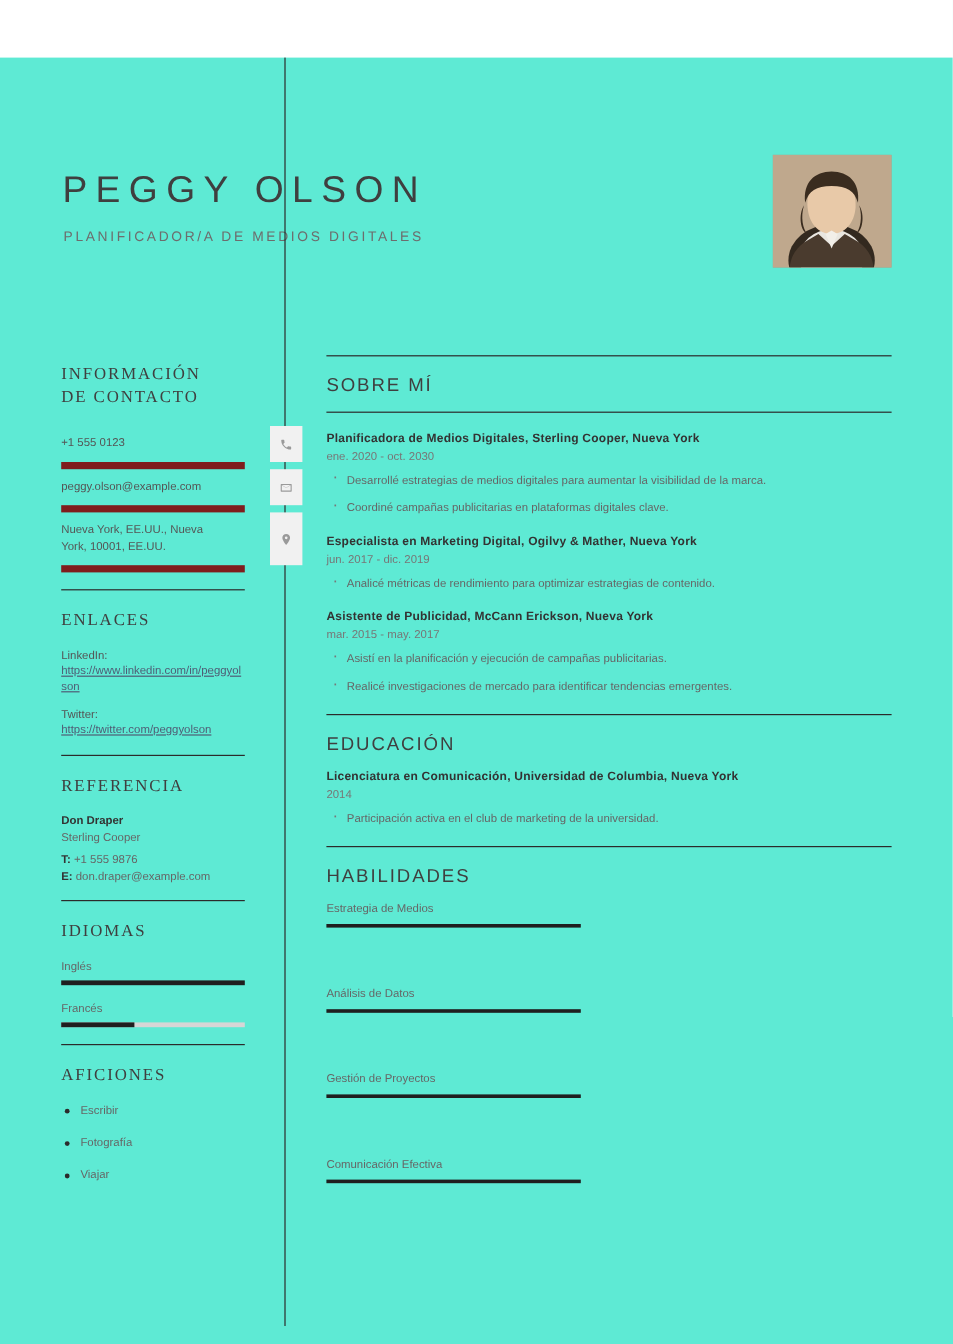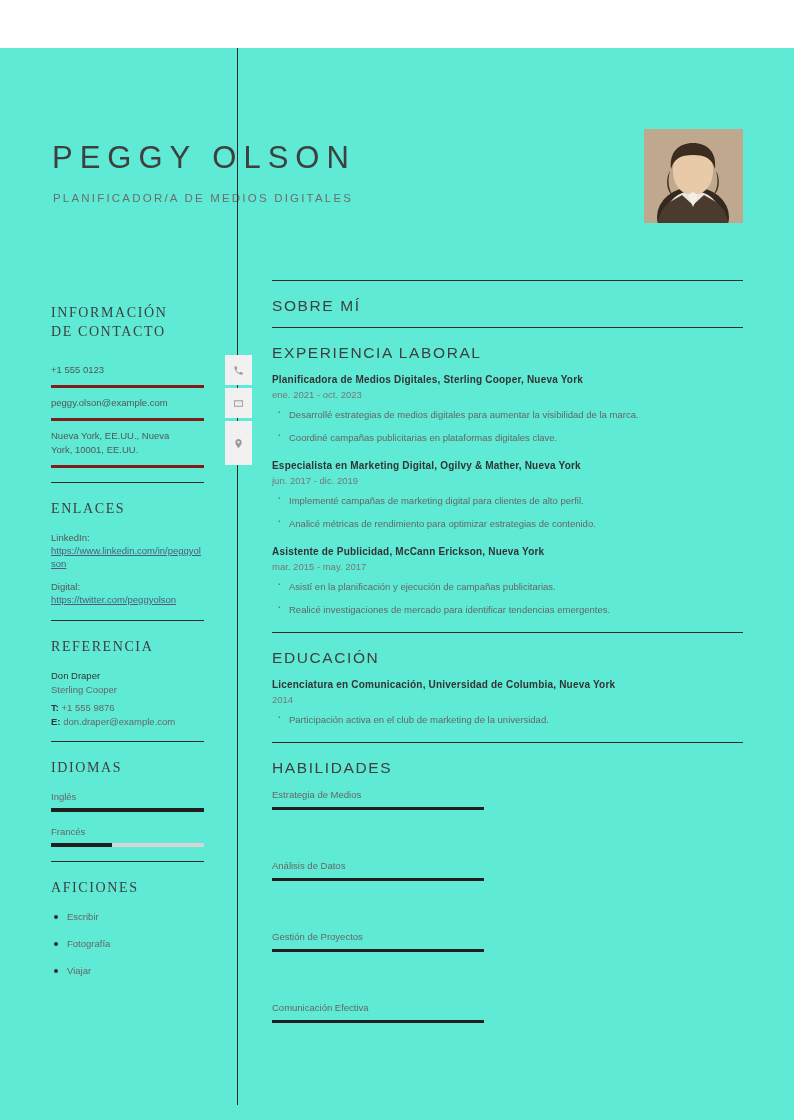--- a/index.html
+++ b/index.html
@@ -86,21 +86,21 @@
     font-weight: 400;
     text-transform: uppercase;
     font-family: Liberation Serif, serif;
   }
   .contact-rows { margin-top: 2px; }
   .contact-row {
     position: relative;
     min-height: 28px;
     display: flex;
     align-items: flex-start;
-    border-bottom: 3px solid #7f1d1d;
+    border-bottom: 6px solid #7f1d1d;
   }
   .contact-text {
     font-size: 9.5px;
     color: #555;
     line-height: 14px;
     padding: 8px 0 8px 0;
     width: 142px;
   }
   .ico-box {
     position: absolute;
@@ -130,21 +130,21 @@
     font-size: 9.5px;
     color: #4f5d75;
     text-decoration: underline;
     word-break: break-all;
     line-height: 13px;
     display: block;
     margin-bottom: 11px;
   }
   .ref-name {
     font-size: 9.5px;
-    font-weight: normal;
+    font-weight: bold;
     color: #333;
     margin-bottom: 3px;
   }
   .ref-company {
     font-size: 9.5px;
     color: #666;
     margin-bottom: 7px;
   }
   .ref-line {
     font-size: 9.5px;
@@ -183,21 +183,21 @@
     width: 4px;
     height: 4px;
     border-radius: 50%;
     background: #2b2b2b;
   }
 
   
   .right {
     position: absolute;
     left: 272px;
-    top: 232px;
+    top: 248px;
     width: 471px;
   }
   .hr-right {
     border: none;
     border-top: 1px solid #2b2b2b;
     margin: 0 0 16px 0;
     width: 471px;
   }
   .sec-title-right {
     font-size: 15.5px;
@@ -331,21 +331,21 @@
     </div>
 
     <hr class="hr-left">
 
     <div class="sec-title-left">ENLACES</div>
     <div>
       <div class="link-label">LinkedIn:</div>
       <a class="link-url" href="#">https://www.linkedin.com/in/peggyolson</a>
     </div>
     <div>
-      <div class="link-label">Digital:</div>
+      <div class="link-label">Twitter:</div>
       <a class="link-url" href="#">https://twitter.com/peggyolson</a>
     </div>
 
     <hr class="hr-left">
 
     <div class="sec-title-left">REFERENCIA</div>
     <div class="ref-name">Don Draper</div>
     <div class="ref-company">Sterling Cooper</div>
     <div class="ref-line">
       <b>T:</b>
@@ -379,33 +379,31 @@
     <div class="hobby">Fotografía</div>
     <div class="hobby">Viajar</div>
   </div>
 
   <div class="right">
 
     <hr class="hr-right">
     <div class="sec-title-right">SOBRE MÍ</div>
 
     <hr class="hr-right">
-    <div class="sec-title-right">EXPERIENCIA LABORAL</div>
 
     <div class="job-block">
       <div class="job-head">Planificadora de Medios Digitales, Sterling Cooper, Nueva York</div>
-      <div class="job-dates">ene. 2021 - oct. 2023</div>
+      <div class="job-dates">ene. 2020 - oct. 2030</div>
       <div class="bullet">Desarrollé estrategias de medios digitales para aumentar la visibilidad de la marca.</div>
       <div class="bullet">Coordiné campañas publicitarias en plataformas digitales clave.</div>
     </div>
 
     <div class="job-block">
       <div class="job-head">Especialista en Marketing Digital, Ogilvy &amp; Mather, Nueva York</div>
       <div class="job-dates">jun. 2017 - dic. 2019</div>
-      <div class="bullet">Implementé campañas de marketing digital para clientes de alto perfil.</div>
       <div class="bullet">Analicé métricas de rendimiento para optimizar estrategias de contenido.</div>
     </div>
 
     <div class="job-block">
       <div class="job-head">Asistente de Publicidad, McCann Erickson, Nueva York</div>
       <div class="job-dates">mar. 2015 - may. 2017</div>
       <div class="bullet">Asistí en la planificación y ejecución de campañas publicitarias.</div>
       <div class="bullet">Realicé investigaciones de mercado para identificar tendencias emergentes.</div>
     </div>
 

